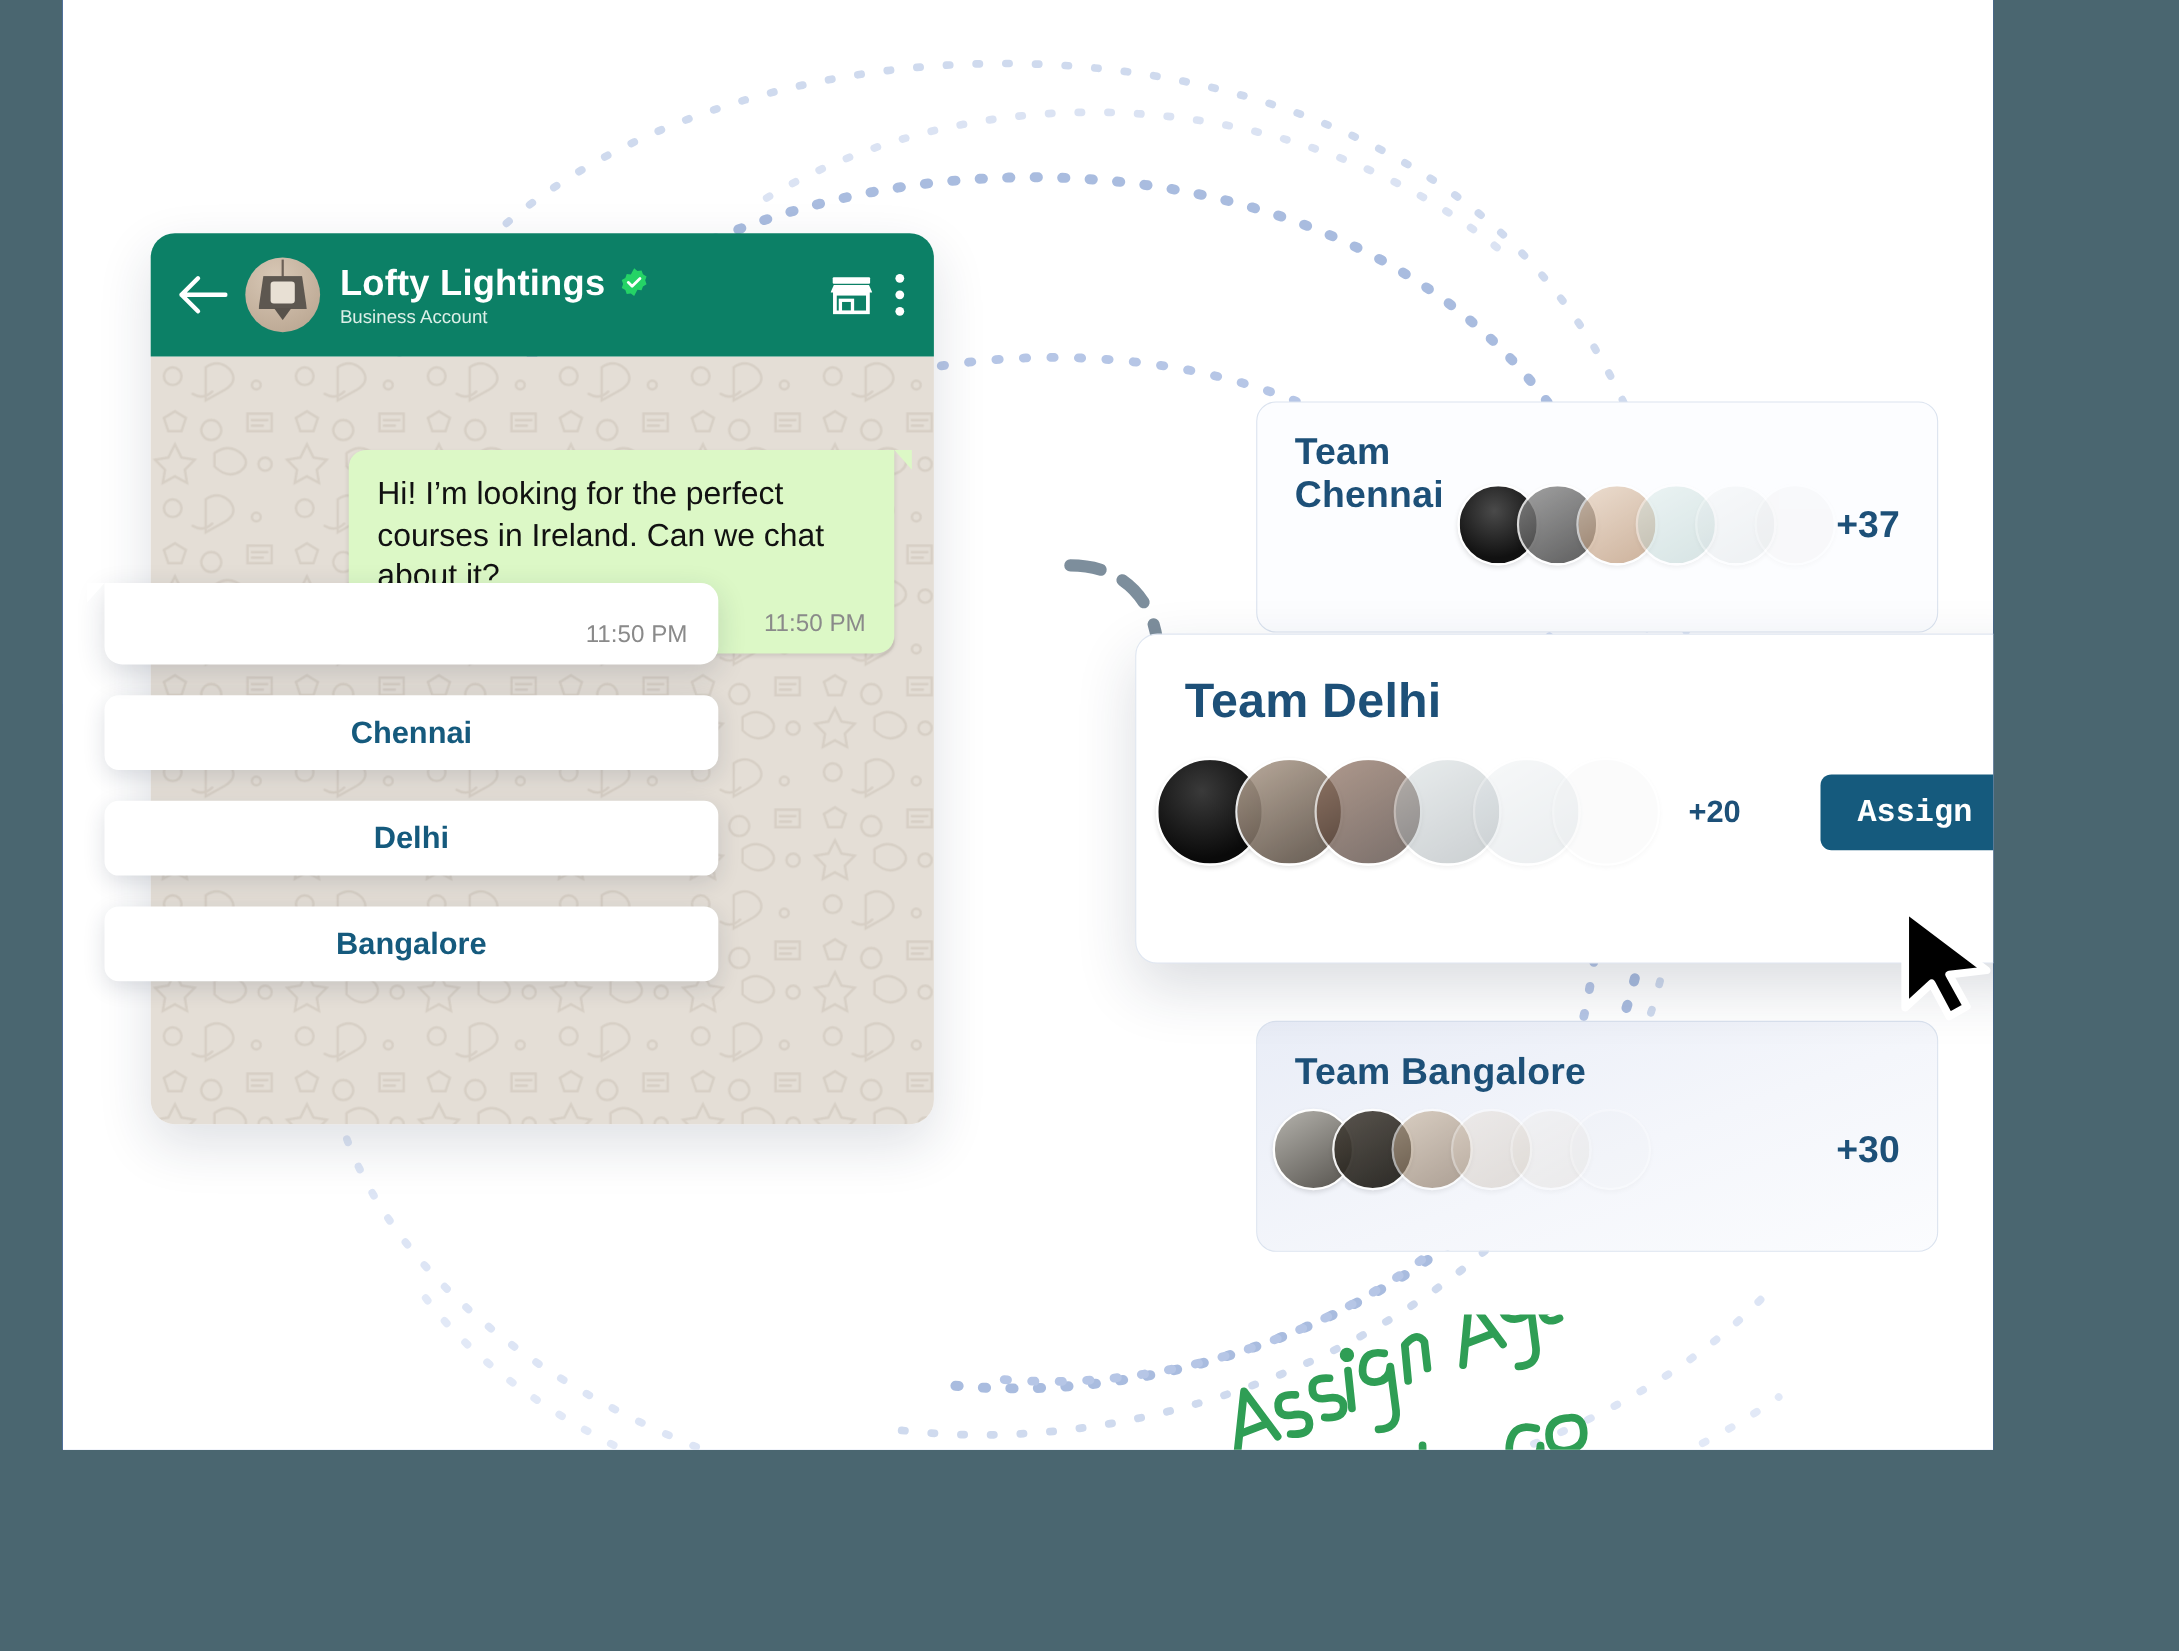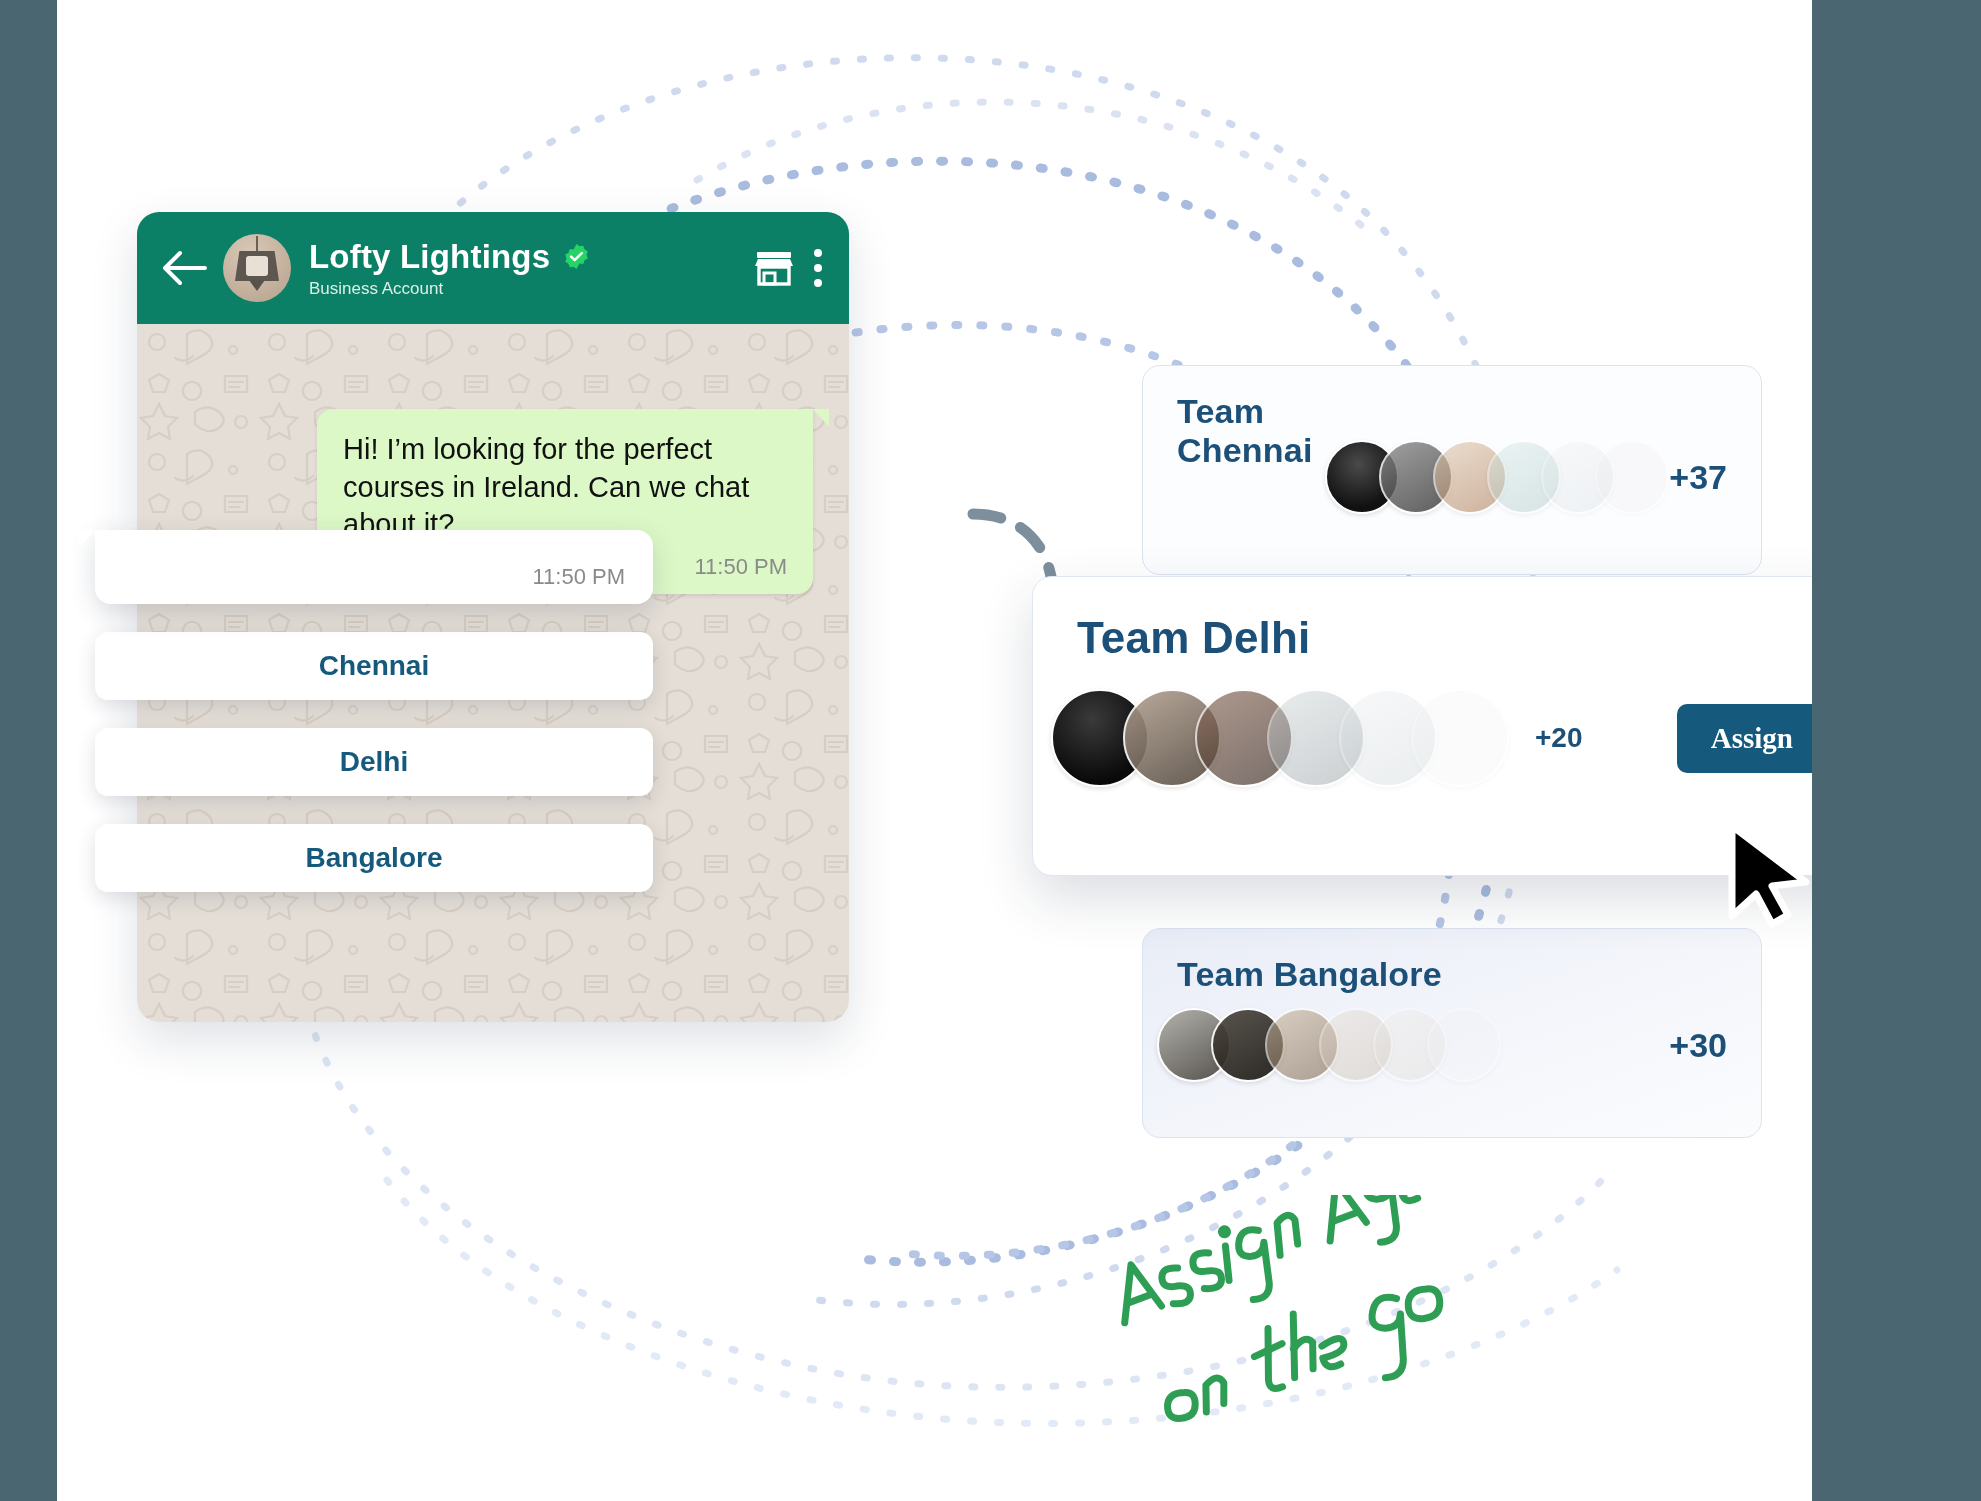--- a/index.html
+++ b/index.html
@@ -10,21 +10,21 @@
     overflow: hidden;
     font-family: "Liberation Sans", sans-serif;
   }
 
   body { background: #4a6670; position: relative; }
 
   
   #panel {
     position: absolute;
     left: 57px; top: 0;
-    width: 1755px; height: 1501px;
+    width: 1755px; height: 1318px;
     background: #1d4ed8;
     overflow: hidden;
   }
   #blob-left {
     left: -175px; top: 640px;
     width: 230px; height: 540px;
   }
   #blob-right {
     left: 1760px; top: 620px;
     width: 560px; height: 560px;
@@ -273,21 +273,21 @@
   #assign-button {
     margin-left: auto;
     background: #155A7D;
     color: #ffffff;
     font-size: 29px;
     font-weight: 700;
     border: none;
     border-radius: 10px;
     padding: 18px 34px;
     cursor: pointer;
-    font-family: Liberation Serif, serif;
+    font-family: Liberation Mono, monospace;
   }
 
   #cursor { position:absolute; left: 1665px; top: 820px; z-index: 9; }
 
   
   #handnote {
     position: absolute;
     left: 1060px; top: 1195px;
     z-index: 8;
     pointer-events:none;

